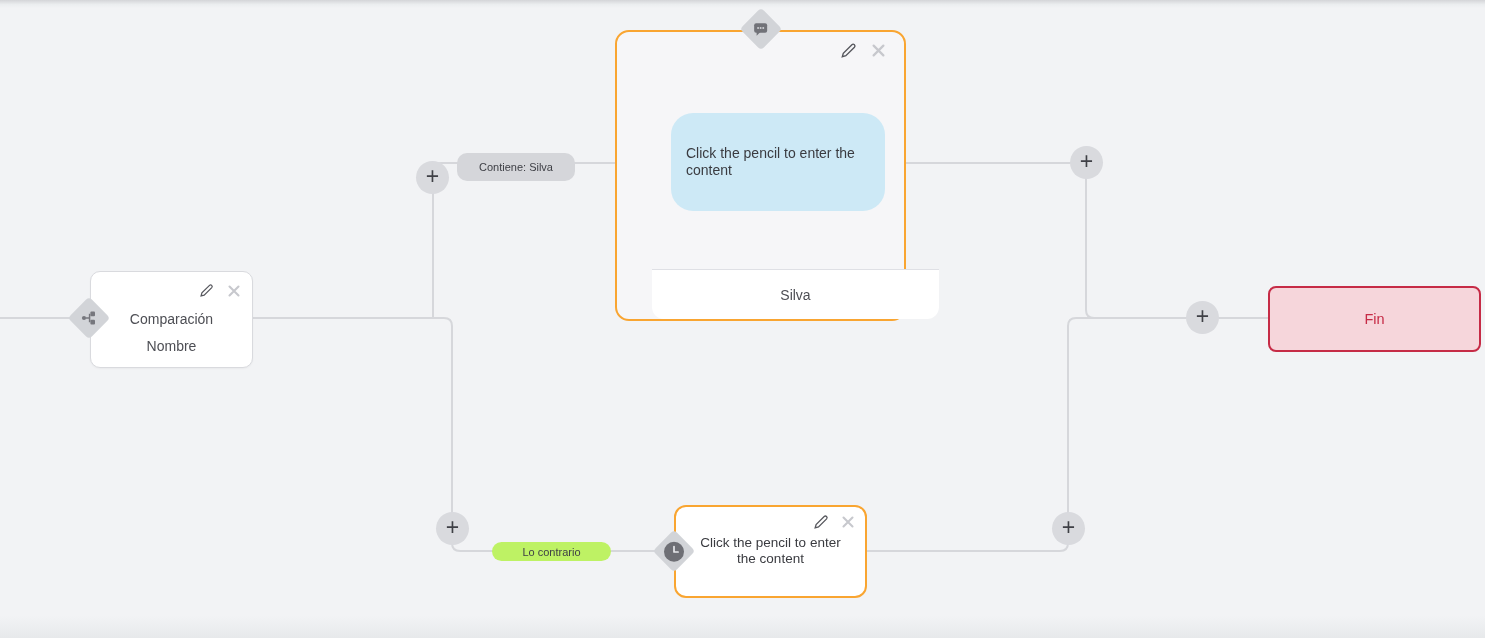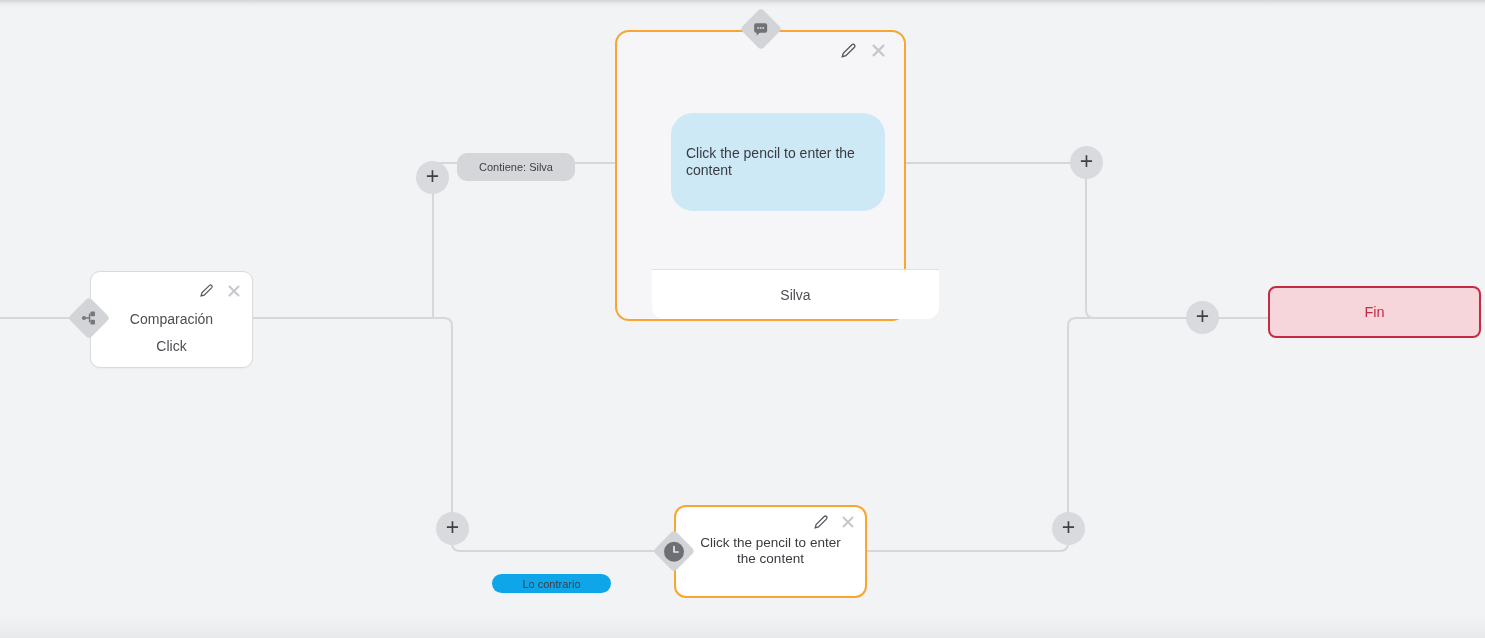--- a/index.html
+++ b/index.html
@@ -23,21 +23,21 @@
     border-top:1px solid #dfe0e5;border-radius:0 0 12px 12px;display:flex;align-items:center;justify-content:center;
     font-size:14px;color:#4d4e54;margin-left:35px;}
   .node-cmp{left:90px;top:271px;width:163px;height:97px;background:#ffffff;
     border:1px solid #d9dade;border-radius:10px;box-shadow:0 1px 2px rgba(0,0,0,.04);
     display:flex;flex-direction:column;align-items:center;justify-content:center;gap:11px;
     font-size:14px;color:#4d4e54;padding-top:26px;}
   .node-delay{left:674px;top:505px;width:193px;height:93px;background:#ffffff;
     border:2px solid #f9a531;border-radius:12px;}
   .node-delay .body{position:absolute;left:0;top:28px;width:100%;text-align:center;
     font-size:13.5px;line-height:1.2;color:#3a3b40;padding:0 14px;box-sizing:border-box;}
-  .node-end{left:1268px;top:286px;width:213px;height:52px;background:#f6d6db;
+  .node-end{left:1268px;top:286px;width:213px;height:66px;background:#f6d6db;
     border:2px solid #c62b46;border-radius:8px;display:flex;align-items:center;justify-content:center;
     font-size:14.5px;color:#c62b46;}
 
   
   .actions{position:absolute;display:flex;align-items:center;z-index:4;}
   .act{display:inline-flex;align-items:center;justify-content:center;cursor:pointer;}
 
   
   .diamond{position:absolute;width:30px;height:30px;background:#d2d4d8;border-radius:4px;
     transform:rotate(45deg);z-index:3;display:flex;align-items:center;justify-content:center;}
@@ -45,21 +45,21 @@
 
   
   .plus{position:absolute;width:33px;height:33px;border-radius:50%;background:#d9dade;z-index:3;
     display:flex;align-items:center;justify-content:center;cursor:pointer;}
   .plus span{font-size:23px;font-weight:400;color:#3f4046;line-height:1;margin-top:-2px;}
 
   
   .pill{position:absolute;z-index:3;display:flex;align-items:center;justify-content:center;
     font-size:11px;color:#3f4046;border-radius:10px;}
   .pill-gray{left:457px;top:153px;width:118px;height:28px;background:#d5d6da;}
-  .pill-white{left:492px;top:542px;width:119px;height:19px;background:#0ea5e9;margin-top:32px;}
+  .pill-white{left:492px;top:542px;width:119px;height:19px;background:#bef264;}
 </style>
 </head>
 <body>
 
 <div class="canvas">
 
   <svg class="edges" width="1485" height="638">
     <path d="M 0 318 H 90"></path>
     <path d="M 253 318 H 444 Q 452 318 452 326 V 543 Q 452 551 460 551 H 659"></path>
     <path d="M 433 317 V 171 Q 433 163 441 163 H 616"></path>
@@ -100,21 +100,21 @@
             <path d="M2.2 13.8 L3.1 10.6 L11.2 2.5 a1.7 1.7 0 0 1 2.4 2.4 L5.5 12.9 L2.2 13.8 Z" fill="none" stroke="#56575d" stroke-width="1.3"></path>
           </svg>
       </span>
       <span class="act">
         <svg width="12" height="12" viewBox="0 0 12 12">
             <path d="M1.5 1.5 L10.5 10.5 M10.5 1.5 L1.5 10.5" stroke="#c7c8cd" stroke-width="2.1" stroke-linecap="round"></path>
           </svg>
       </span>
     </div>
     <span>Comparación</span>
-    <span>Click</span>
+    <span>Nombre</span>
   </div>
   <div class="diamond" style="left:74px;top:303px;">
     <span class="inner">
       <svg width="16" height="16" viewBox="0 0 16 16">
         <circle cx="3" cy="8" r="2.1" fill="#76777d"></circle>
         <path d="M5 8 H8.6 M8.6 3.8 V12.2" stroke="#76777d" stroke-width="1.5" fill="none"></path>
         <rect x="9.4" y="1.6" width="4.6" height="4.6" rx="1" fill="#76777d"></rect>
         <rect x="9.4" y="9.8" width="4.6" height="4.6" rx="1" fill="#76777d"></rect>
       </svg>
     </span>

